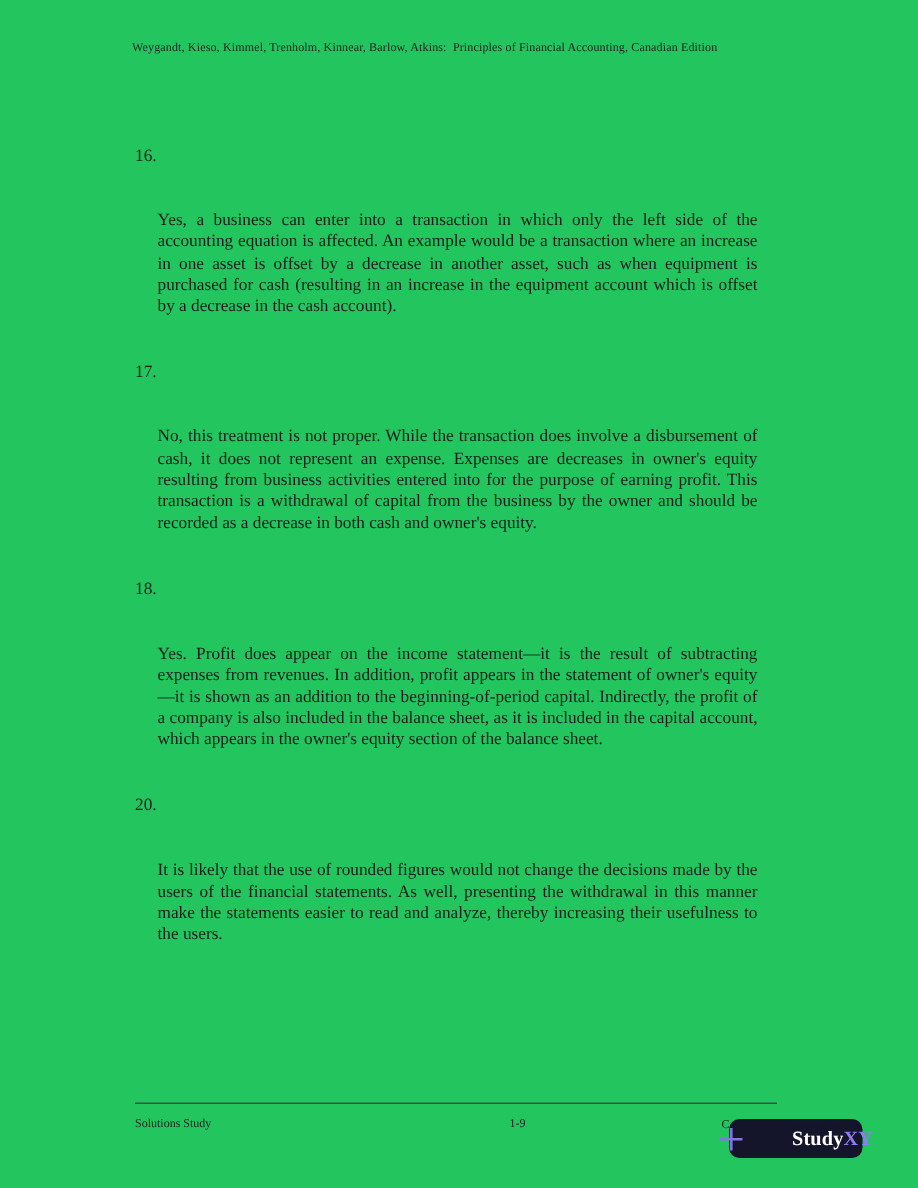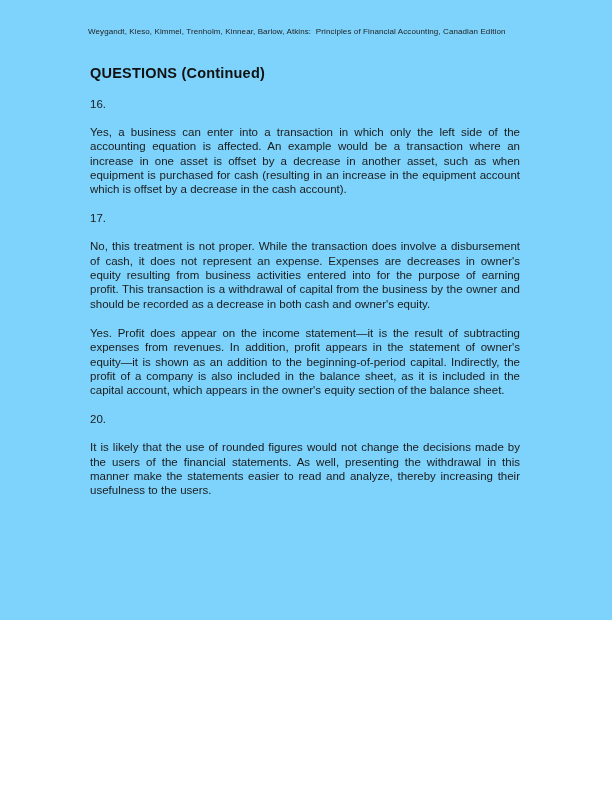--- a/index.html
+++ b/index.html
@@ -1,21 +1,21 @@
 <!DOCTYPE html>
 <html><head>
 <meta charset="utf-8">
 <style>
   html, body { margin: 0; padding: 0; background: #ffffff; }
   .page {
     position: relative;
     width: 612px;
-    height: 620px;
-    background: #7dd3fc;
-    font-family: Liberation Sans, sans-serif;
+    height: 792px;
+    background: #22c55e;
+    font-family: Liberation Serif, serif;
     color: #1b1b1b;
     overflow: hidden;
   }
   .running-header {
     position: absolute;
     top: 27px;
     left: 88px;
     font-size: 8px;
     color: #222222;
     white-space: pre;
@@ -43,21 +43,21 @@
     flex-direction: column;
   }
   .qnum {
     flex: 0 0 28px;
     width: 28px;
     font-size: 11.5px;
     line-height: 14.3px;
   }
   .qtext {
     flex: 1;
-    margin: 0;
+    margin: 15px;
     font-size: 11.5px;
     line-height: 14.3px;
     text-align: justify;
   }
   .footer-rule {
     position: absolute;
     top: 735px;
     left: 90px;
     width: 428px;
     height: 0;
@@ -117,35 +117,35 @@
     color: #8f7cf0;
   }
 </style>
 </head>
 <body>
 
 <div class="page">
 
   <div class="running-header">Weygandt, Kieso, Kimmel, Trenholm, Kinnear, Barlow, Atkins:  Principles of Financial Accounting, Canadian Edition</div>
 
-  <h1 class="section-title">QUESTIONS (Continued)</h1>
 
   <div class="questions">
 
     <div class="question">
       <span class="qnum">16.</span>
       <p class="qtext">Yes, a business can enter into a transaction in which only the left side of the accounting equation is affected. An example would be a transaction where an increase in one asset is offset by a decrease in another asset, such as when equipment is purchased for cash (resulting in an increase in the equipment account which is offset by a decrease in the cash account).</p>
     </div>
 
     <div class="question">
       <span class="qnum">17.</span>
       <p class="qtext">No, this treatment is not proper. While the transaction does involve a disbursement of cash, it does not represent an expense. Expenses are decreases in owner's equity resulting from business activities entered into for the purpose of earning profit. This transaction is a withdrawal of capital from the business by the owner and should be recorded as a decrease in both cash and owner's equity.</p>
     </div>
 
     <div class="question">
+      <span class="qnum">18.</span>
       <p class="qtext">Yes. Profit does appear on the income statement—it is the result of subtracting expenses from revenues. In addition, profit appears in the statement of owner's equity—it is shown as an addition to the beginning-of-period capital. Indirectly, the profit of a company is also included in the balance sheet, as it is included in the capital account, which appears in the owner's equity section of the balance sheet.</p>
     </div>
 
     <div class="question">
       <span class="qnum">20.</span>
       <p class="qtext">It is likely that the use of rounded figures would not change the decisions made by the users of the financial statements. As well, presenting the withdrawal in this manner make the statements easier to read and analyze, thereby increasing their usefulness to the users.</p>
     </div>
 
   </div>
 

